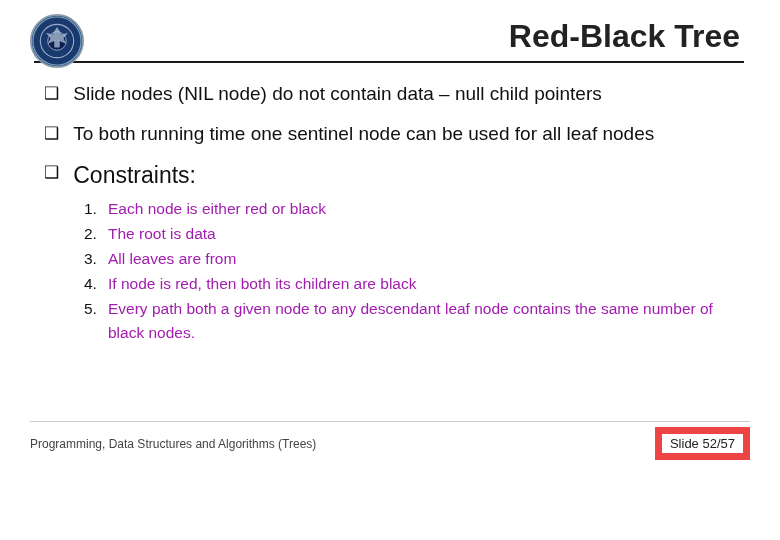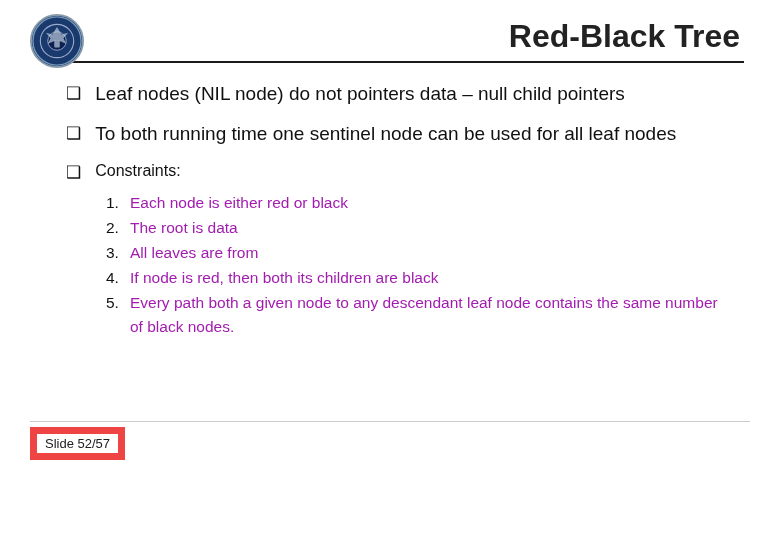--- a/index.html
+++ b/index.html
@@ -11,21 +11,21 @@
       font-family: Arial, sans-serif;
       position: relative;
       overflow: hidden;
     }
 
     .slide {
       width: 780px;
       height: 472px;
       background: #ffffff;
       position: relative;
-      padding: 18px 36px 18px 56px;
+      padding: 18px 36px 18px 34px;
     }
 
     .header {
       display: flex;
       align-items: center;
       justify-content: flex-end;
       margin-bottom: 6px;
     }
 
     .logo {
@@ -82,21 +82,21 @@
       font-size: 17px;
       flex-shrink: 0;
       color: #111;
     }
 
     .bullet-text {
       flex: 1;
     }
 
     .constraints-label {
-      font-size: 16px;
+      font-size: 23px;
       color: #111111;
     }
 
     .numbered-list {
       margin-top: 6px;
       margin-left: 40px;
       font-size: 15.5px;
       color: #111111;
       line-height: 1.55;
     }
@@ -164,21 +164,21 @@
   <div class="header">
     <div class="title">Red-Black Tree</div>
   </div>
 
   <div class="divider"></div>
 
   <div class="content">
 
     <div class="bullet-item">
       <span class="bullet-icon">❑</span>
-      <span class="bullet-text">Leaf nodes (NIL node) do not pointers data – null child pointers</span>
+      <span class="bullet-text">Slide nodes (NIL node) do not contain data – null child pointers</span>
     </div>
 
     <div class="bullet-item">
       <span class="bullet-icon">❑</span>
       <span class="bullet-text">To both running time one sentinel node can be used for all leaf nodes</span>
     </div>
 
     <div class="bullet-item" style="margin-bottom:4px;">
       <span class="bullet-icon">❑</span>
       <span class="bullet-text constraints-label">Constraints:</span>
@@ -204,16 +204,17 @@
         </div>
         <div class="numbered-item">
           <span class="num">5.</span>
           <span class="num-text">Every path both a given node to any descendant leaf node contains the same number of black nodes.</span>
         </div>
       </div>
 
   </div>
 
   <div class="footer">
+    <span class="footer-left">Programming, Data Structures and Algorithms (Trees)</span>
     <span class="footer-box">Slide 52/57</span>
   </div>
 
 </div>
 
 </body></html>

